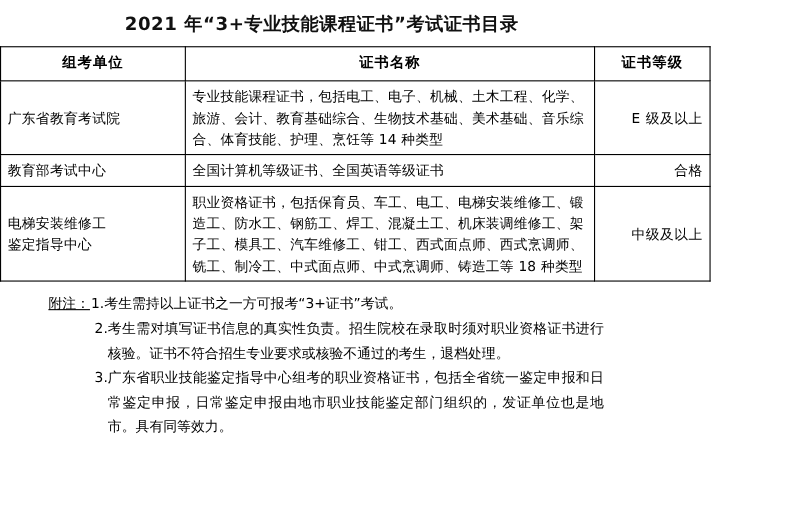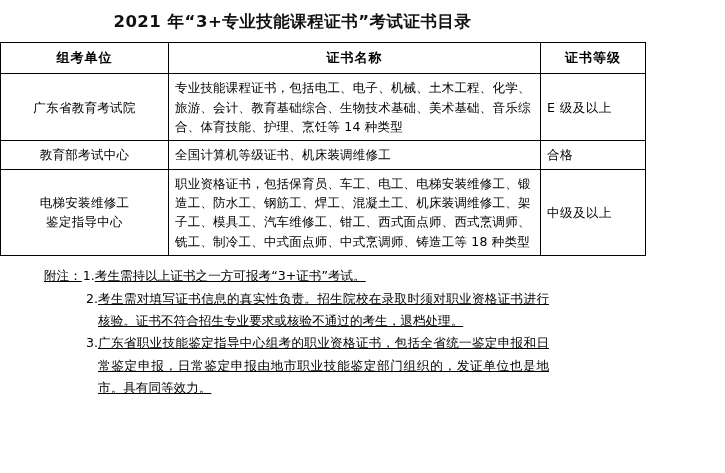--- a/index.html
+++ b/index.html
@@ -48,29 +48,29 @@
     text-align: center;
     font-weight: bold;
     font-size: 13px;
     letter-spacing: 1px;
     padding: 5px 4px;
   }
   .col-unit { width: 168px; }
   .col-name { width: 372px; }
   .col-level { width: 105px; }
   td.unit {
-    text-align: center;
+    text-align: left;
     letter-spacing: 0.3px;
   }
   td.name {
     text-align: left;
     letter-spacing: 0.2px;
   }
   td.level {
-    text-align: left;
+    text-align: right;
     letter-spacing: 0.5px;
   }
   .notes {
     margin: 9px 0 0 0;
     padding: 0 36px 0 44px;
     font-size: 12.6px;
     line-height: 1.78;
   }
   .note-row {
     display: flex;
@@ -82,21 +82,20 @@
     padding-right: 1px;
     text-decoration: underline;
   }
   .note-num {
     flex: 0 0 auto;
     white-space: nowrap;
   }
   .note-text {
     flex: 1 1 auto;
     text-align: justify;
-    text-decoration: underline;
   }
   .note-indent-1 { padding-left: 0; }
   .note-indent-2 { padding-left: 42px; }
 </style>
 </head>
 <body>
 
 <div class="page">
 
   <div class="doc-title">2021 年“3+专业技能课程证书”考试证书目录</div>
@@ -115,21 +114,21 @@
       </tr>
     </thead>
     <tbody>
       <tr>
         <td class="unit">广东省教育考试院</td>
         <td class="name">专业技能课程证书，包括电工、电子、机械、土木工程、化学、旅游、会计、教育基础综合、生物技术基础、美术基础、音乐综合、体育技能、护理、烹饪等 14 种类型</td>
         <td class="level">E 级及以上</td>
       </tr>
       <tr>
         <td class="unit">教育部考试中心</td>
-        <td class="name">全国计算机等级证书、机床装调维修工</td>
+        <td class="name">全国计算机等级证书、全国英语等级证书</td>
         <td class="level">合格</td>
       </tr>
       <tr>
         <td class="unit" style="white-space: pre-line;">电梯安装维修工
 鉴定指导中心</td>
         <td class="name">职业资格证书，包括保育员、车工、电工、电梯安装维修工、锻造工、防水工、钢筋工、焊工、混凝土工、机床装调维修工、架子工、模具工、汽车维修工、钳工、西式面点师、西式烹调师、铣工、制冷工、中式面点师、中式烹调师、铸造工等 18 种类型</td>
         <td class="level">中级及以上</td>
       </tr>
     </tbody>
   </table>

